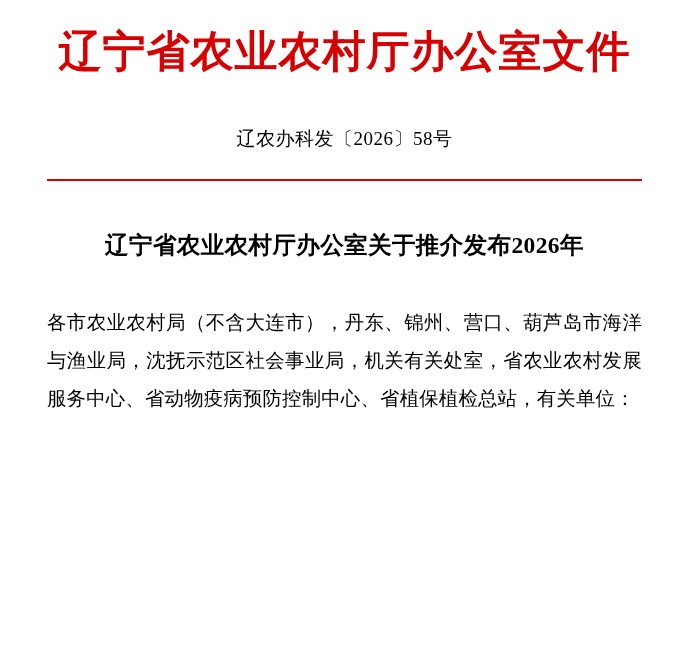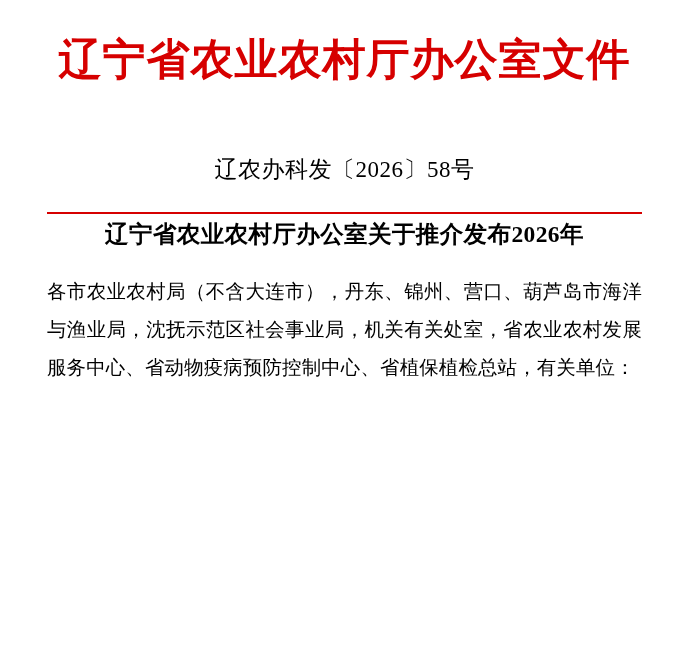--- a/index.html
+++ b/index.html
@@ -12,60 +12,61 @@
     height: 666px;
     overflow: hidden;
     font-family: "Liberation Serif", serif;
     color: #000000;
   }
   .page {
     position: relative;
     width: 689px;
     height: 666px;
     box-sizing: border-box;
-    padding: 16px 47px;
+    padding: 8px 47px;
   }
   .doc-header {
     text-align: center;
     padding-top: 18px;
   }
   .doc-header-title {
     color: #d60000;
     font-family: "Liberation Serif", serif;
     font-weight: bold;
     font-size: 43px;
     letter-spacing: 1px;
     line-height: 1.22;
     white-space: nowrap;
   }
   .doc-number {
     text-align: center;
-    font-size: 23px;
+    font-size: 19px;
     letter-spacing: 0.5px;
-    margin-top: 68px;
+    margin-top: 48px;
     font-family: "Liberation Serif", serif;
   }
   .red-rule {
     margin-top: 27px;
     height: 2px;
     background: #d60000;
     width: 100%;
   }
   .doc-title {
     text-align: center;
     font-size: 23.5px;
     font-weight: bold;
     line-height: 1.72;
+    margin-top: 44px;
     letter-spacing: 0.4px;
   }
   .doc-title .line {
     display: block;
   }
   .body-text {
-    margin-top: 18px;
+    margin-top: 38px;
     font-size: 19.4px;
     line-height: 1.95;
     text-align: justify;
     text-justify: inter-ideograph;
     letter-spacing: 0.2px;
   }
   .body-text p {
     margin: 0;
   }
   .body-text p.indent {

